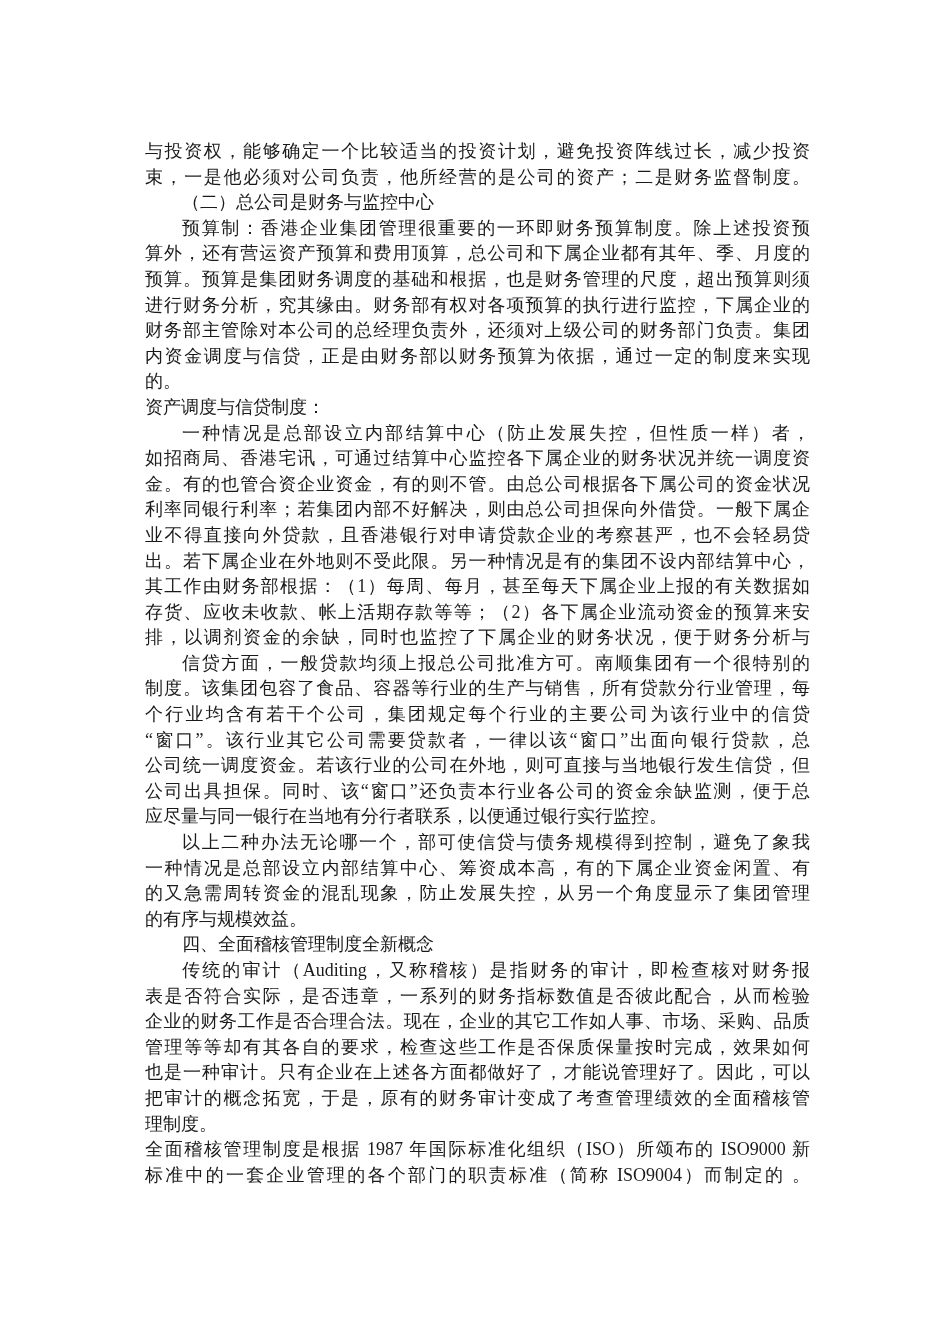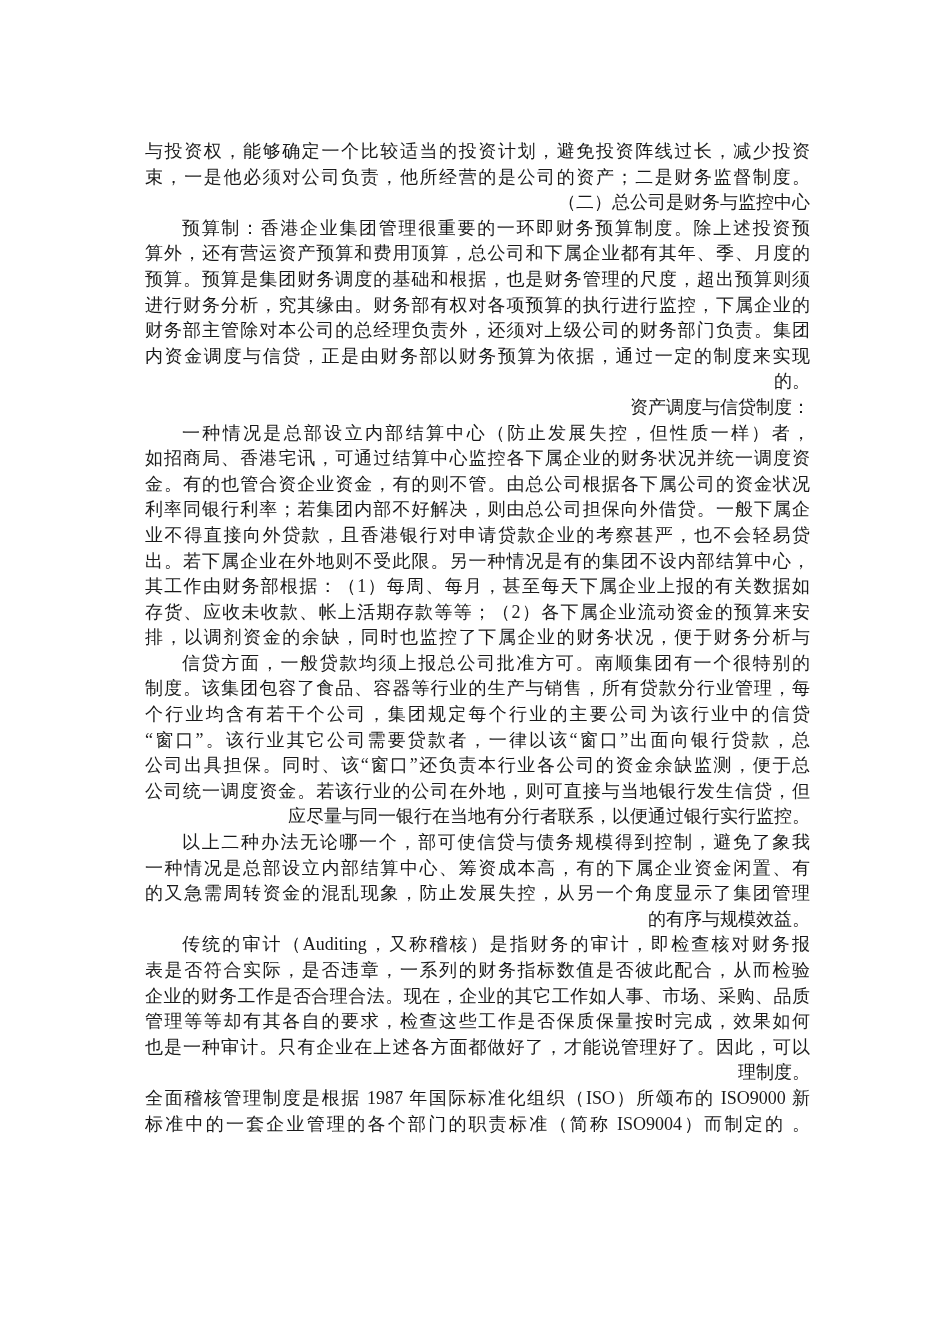--- a/index.html
+++ b/index.html
@@ -26,21 +26,21 @@
     left: 145px;
     top: 118px;
     width: 665px;
     margin-top: 21px;
   }
   .line {
     font-size: 18px;
     line-height: 25.6px;
     height: 25.6px;
     color: #1a1a1a;
-    text-align: right;
+    text-align: left;
     white-space: normal;
     overflow: visible;
   }
   .line.j {
     text-align: justify;
     text-align-last: justify;
   }
   .line.ind {
     text-indent: 37px;
   }
@@ -67,29 +67,31 @@
       <div class="line j">利率同银行利率；若集团内部不好解决，则由总公司担保向外借贷。一般下属企</div>
       <div class="line j">业不得直接向外贷款，且香港银行对申请贷款企业的考察甚严，也不会轻易贷</div>
       <div class="line j">出。若下属企业在外地则不受此限。另一种情况是有的集团不设内部结算中心，</div>
       <div class="line j">其工作由财务部根据：（1）每周、每月，甚至每天下属企业上报的有关数据如</div>
       <div class="line j">存货、应收未收款、帐上活期存款等等；（2）各下属企业流动资金的预算来安</div>
       <div class="line j">排，以调剂资金的余缺，同时也监控了下属企业的财务状况，便于财务分析与</div>
       <div class="line ind j">信贷方面，一般贷款均须上报总公司批准方可。南顺集团有一个很特别的</div>
       <div class="line j">制度。该集团包容了食品、容器等行业的生产与销售，所有贷款分行业管理，每</div>
       <div class="line j">个行业均含有若干个公司，集团规定每个行业的主要公司为该行业中的信贷</div>
       <div class="line j">“窗口”。该行业其它公司需要贷款者，一律以该“窗口”出面向银行贷款，总</div>
+      <div class="line j">公司统一调度资金。若该行业的公司在外地，则可直接与当地银行发生信贷，但</div>
       <div class="line j">公司出具担保。同时、该“窗口”还负责本行业各公司的资金余缺监测，便于总</div>
-      <div class="line j">公司统一调度资金。若该行业的公司在外地，则可直接与当地银行发生信贷，但</div>
       <div class="line">应尽量与同一银行在当地有分行者联系，以便通过银行实行监控。</div>
       <div class="line ind j">以上二种办法无论哪一个，部可使信贷与债务规模得到控制，避免了象我</div>
       <div class="line j">一种情况是总部设立内部结算中心、筹资成本高，有的下属企业资金闲置、有</div>
       <div class="line j">的又急需周转资金的混乱现象，防止发展失控，从另一个角度显示了集团管理</div>
       <div class="line">的有序与规模效益。</div>
+      <div class="line ind">四、全面稽核管理制度全新概念</div>
       <div class="line ind j">传统的审计（Auditing，又称稽核）是指财务的审计，即检查核对财务报</div>
       <div class="line j">表是否符合实际，是否违章，一系列的财务指标数值是否彼此配合，从而检验</div>
       <div class="line j">企业的财务工作是否合理合法。现在，企业的其它工作如人事、市场、采购、品质</div>
       <div class="line j">管理等等却有其各自的要求，检查这些工作是否保质保量按时完成，效果如何</div>
       <div class="line j">也是一种审计。只有企业在上述各方面都做好了，才能说管理好了。因此，可以</div>
+      <div class="line j">把审计的概念拓宽，于是，原有的财务审计变成了考查管理绩效的全面稽核管</div>
       <div class="line">理制度。</div>
       <div class="line j">全面稽核管理制度是根据 1987 年国际标准化组织（ISO）所颂布的 ISO9000 新</div>
       <div class="line j">标准中的一套企业管理的各个部门的职责标准（简称 ISO9004）而制定的 。</div>
     </div>
 </div>
 
 </body></html>

